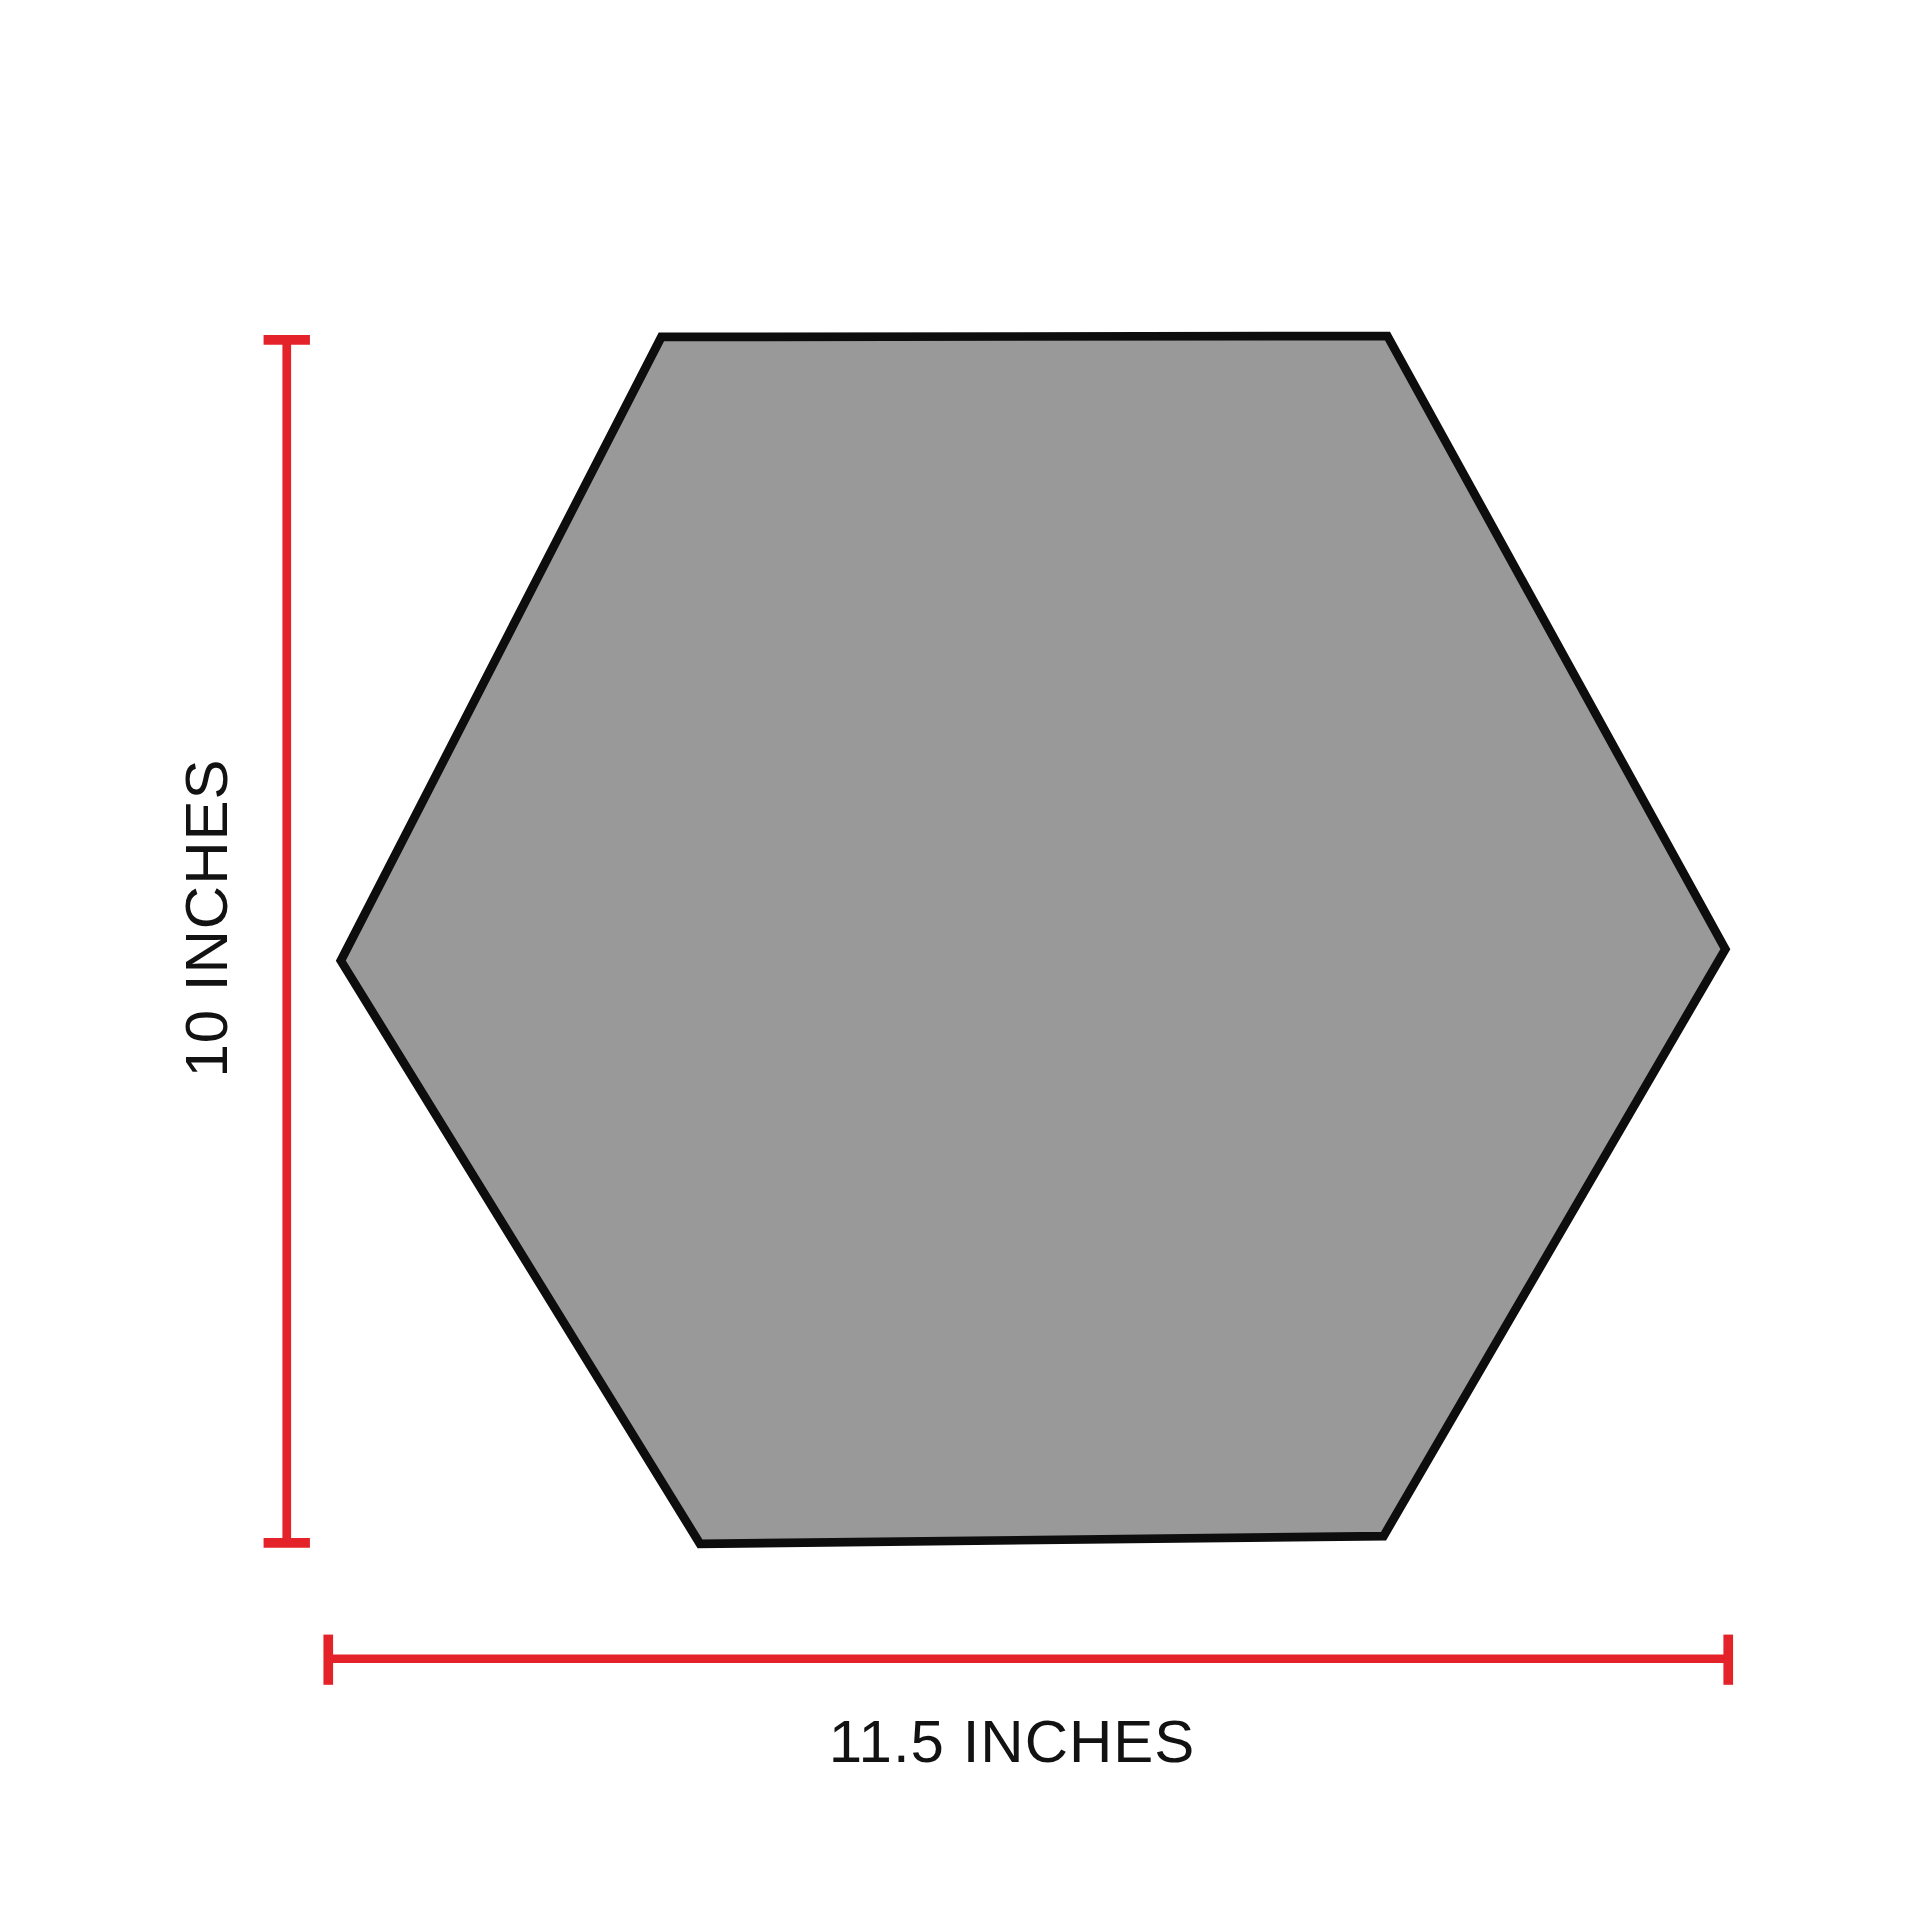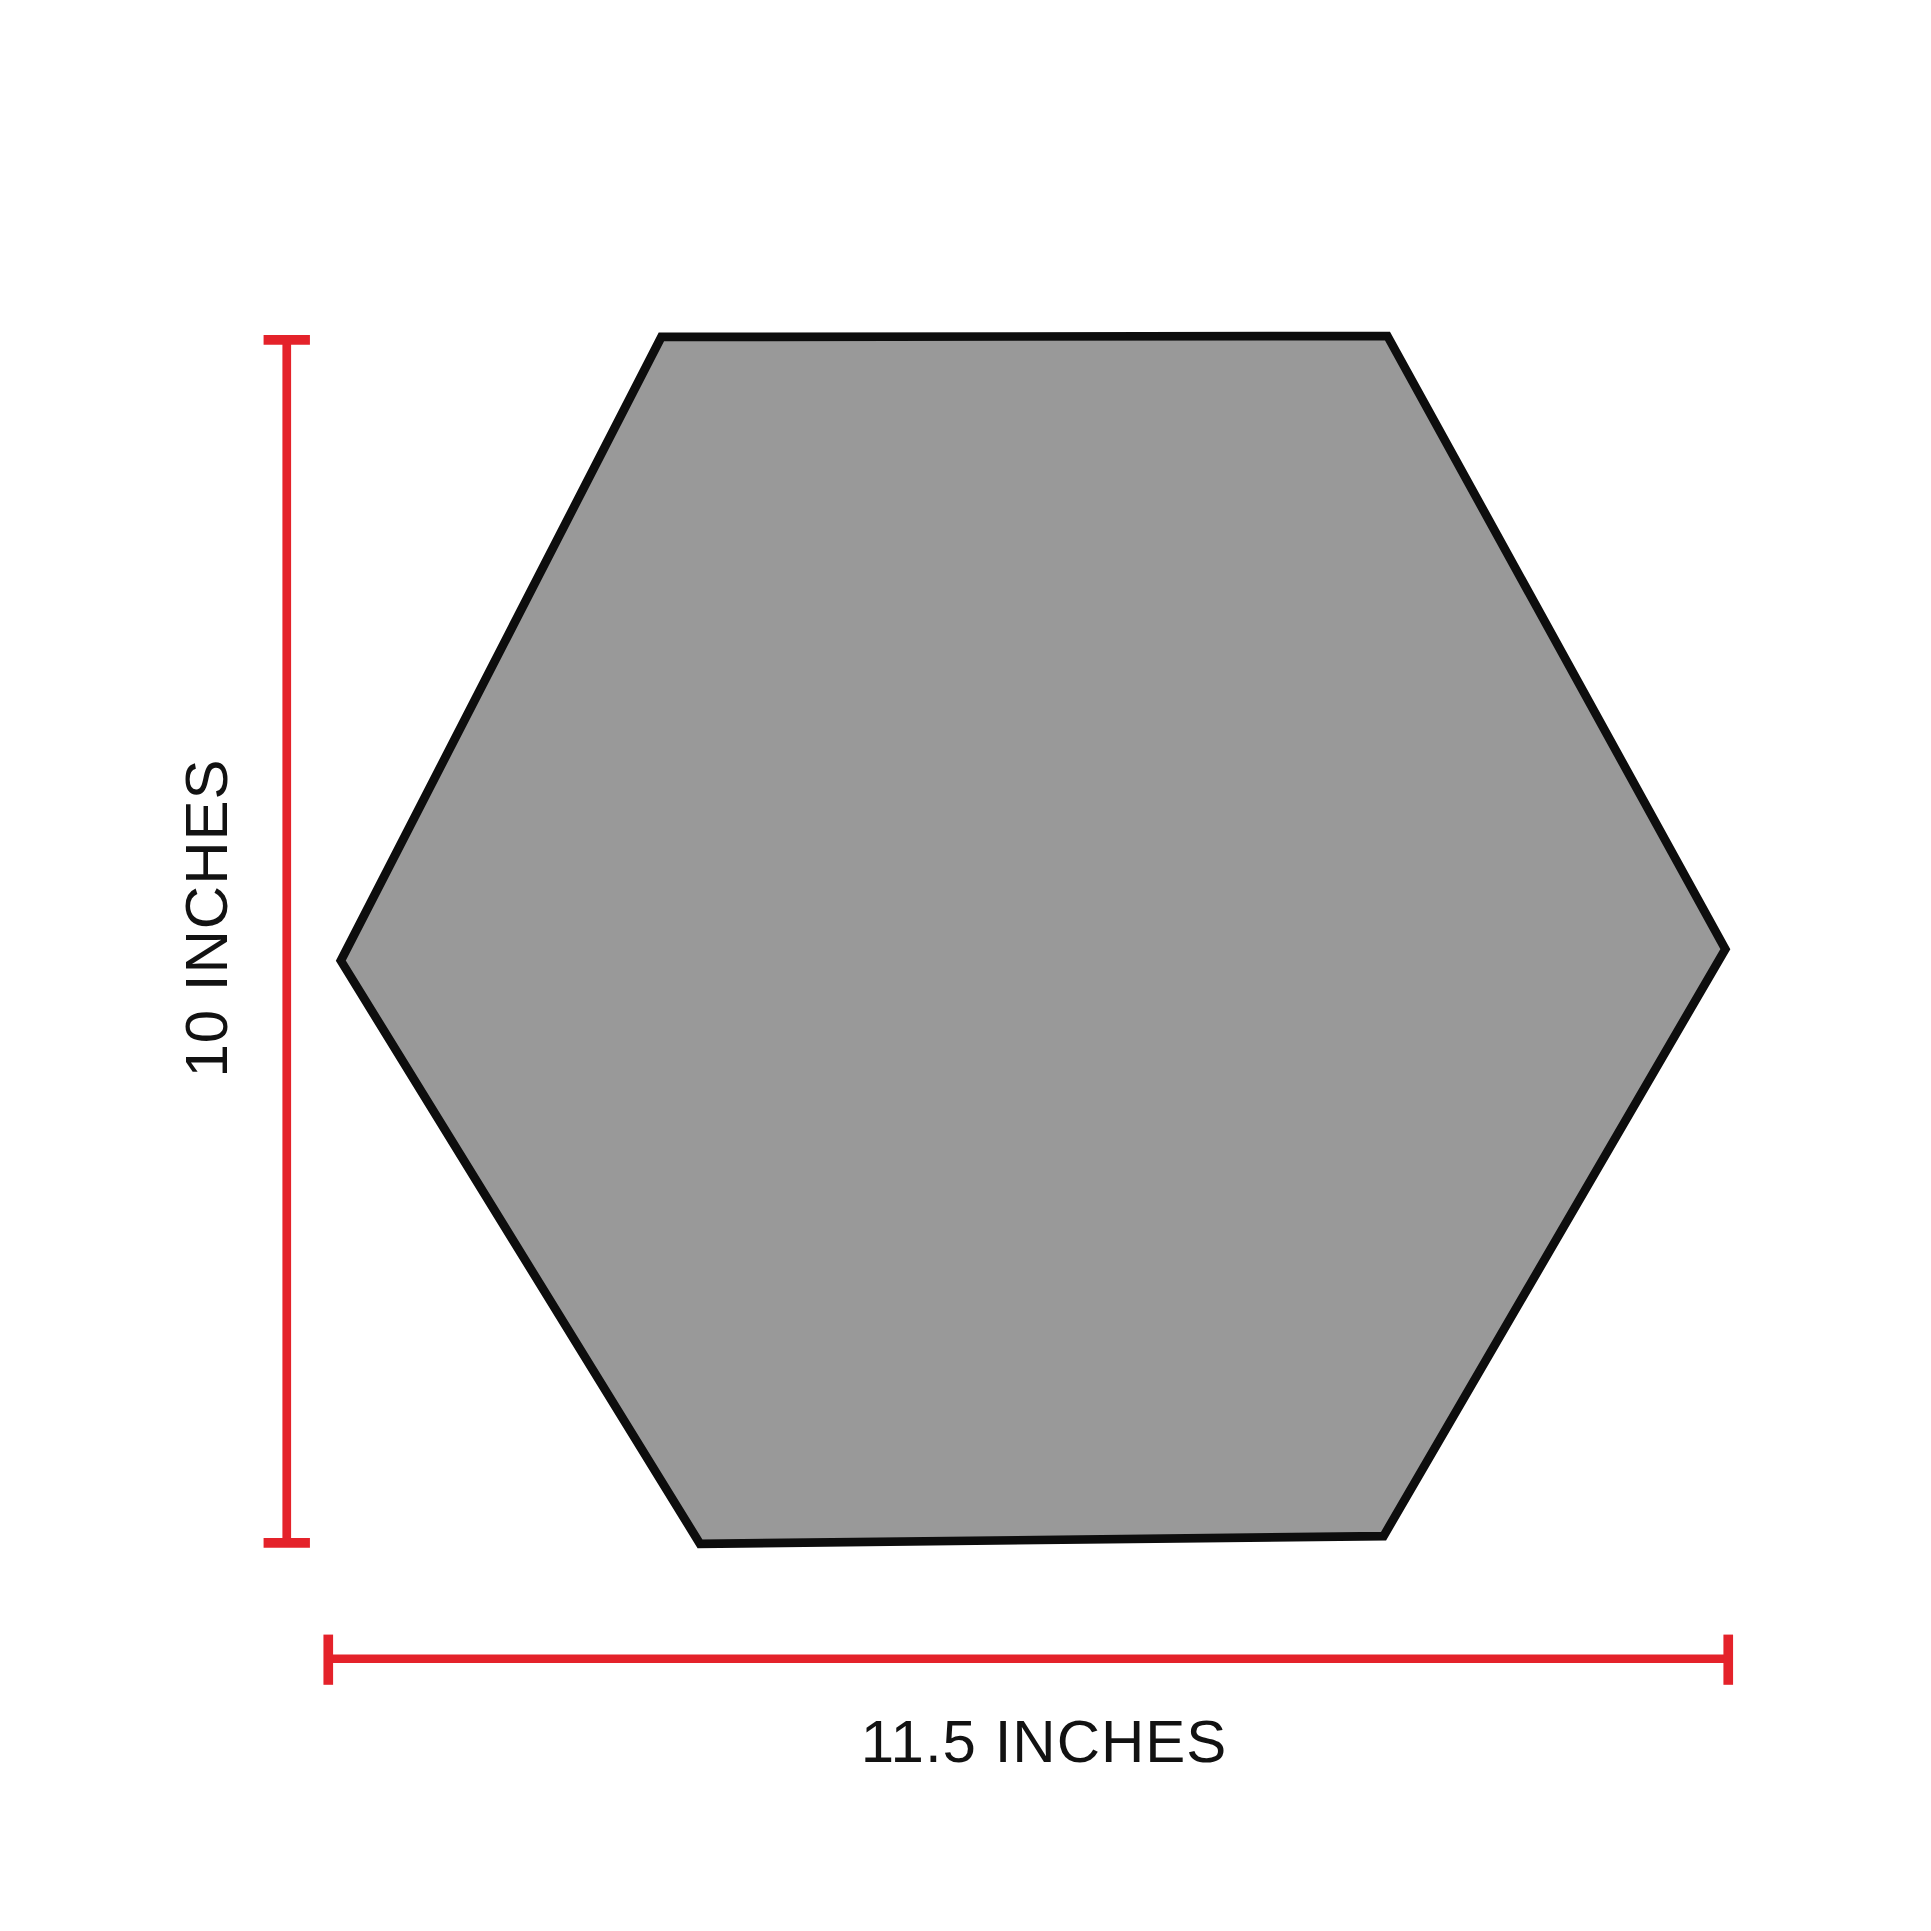--- a/index.html
+++ b/index.html
@@ -42,21 +42,21 @@
     letter-spacing: 1px;
     color: #121212;
     white-space: nowrap;
   }
   .dim-label-height {
     left: 206px;
     top: 918px;
     transform: translate(-50%, -50%) rotate(-90deg);
   }
   .dim-label-width {
-    left: 1044px;
+    left: 1012px;
     top: 1741px;
     transform: translate(-50%, -50%);
   }
 </style>
 </head>
 <body>
 
 <div class="canvas">
 
   <svg class="diagram-svg" viewBox="0 0 2000 2000">

